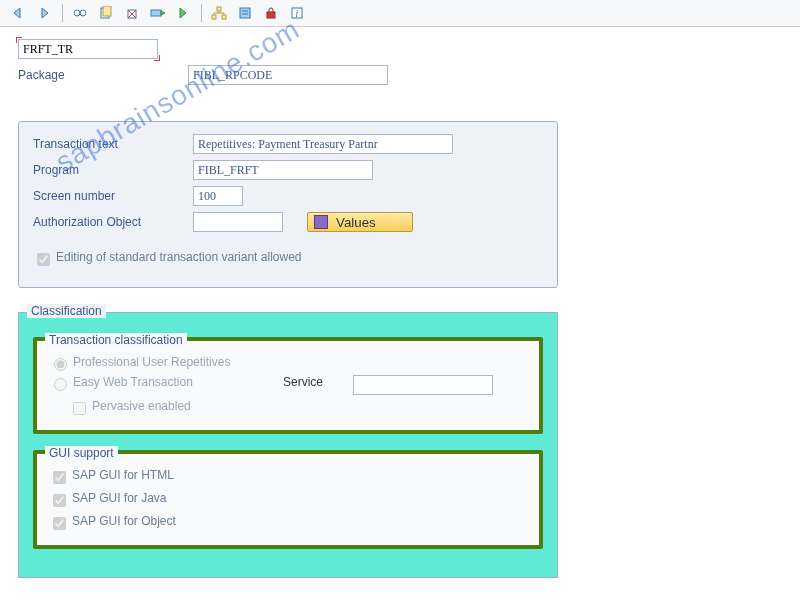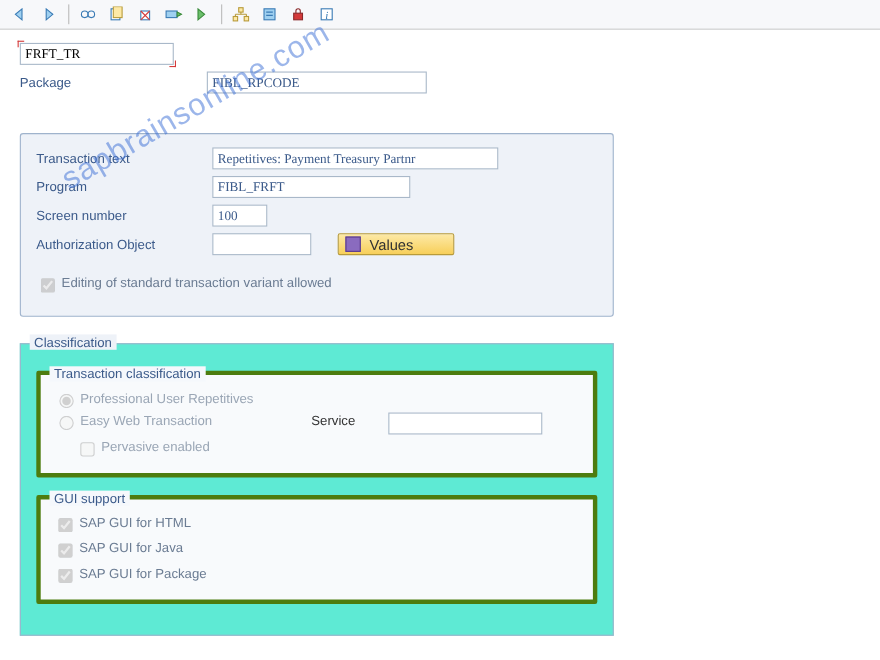--- a/index.html
+++ b/index.html
@@ -299,18 +299,18 @@
       <div class="check-row">
         <input type="checkbox" checked="" disabled="" style="">
         <span>SAP GUI for HTML</span>
       </div>
       <div class="check-row">
         <input type="checkbox" checked="" disabled="" style="">
         <span>SAP GUI for Java</span>
       </div>
       <div class="check-row">
         <input type="checkbox" checked="" disabled="" style="">
-        <span>SAP GUI for Package</span>
+        <span>SAP GUI for Object</span>
       </div>
     </div>
   </div>
 
 </div>
 
 </body></html>

